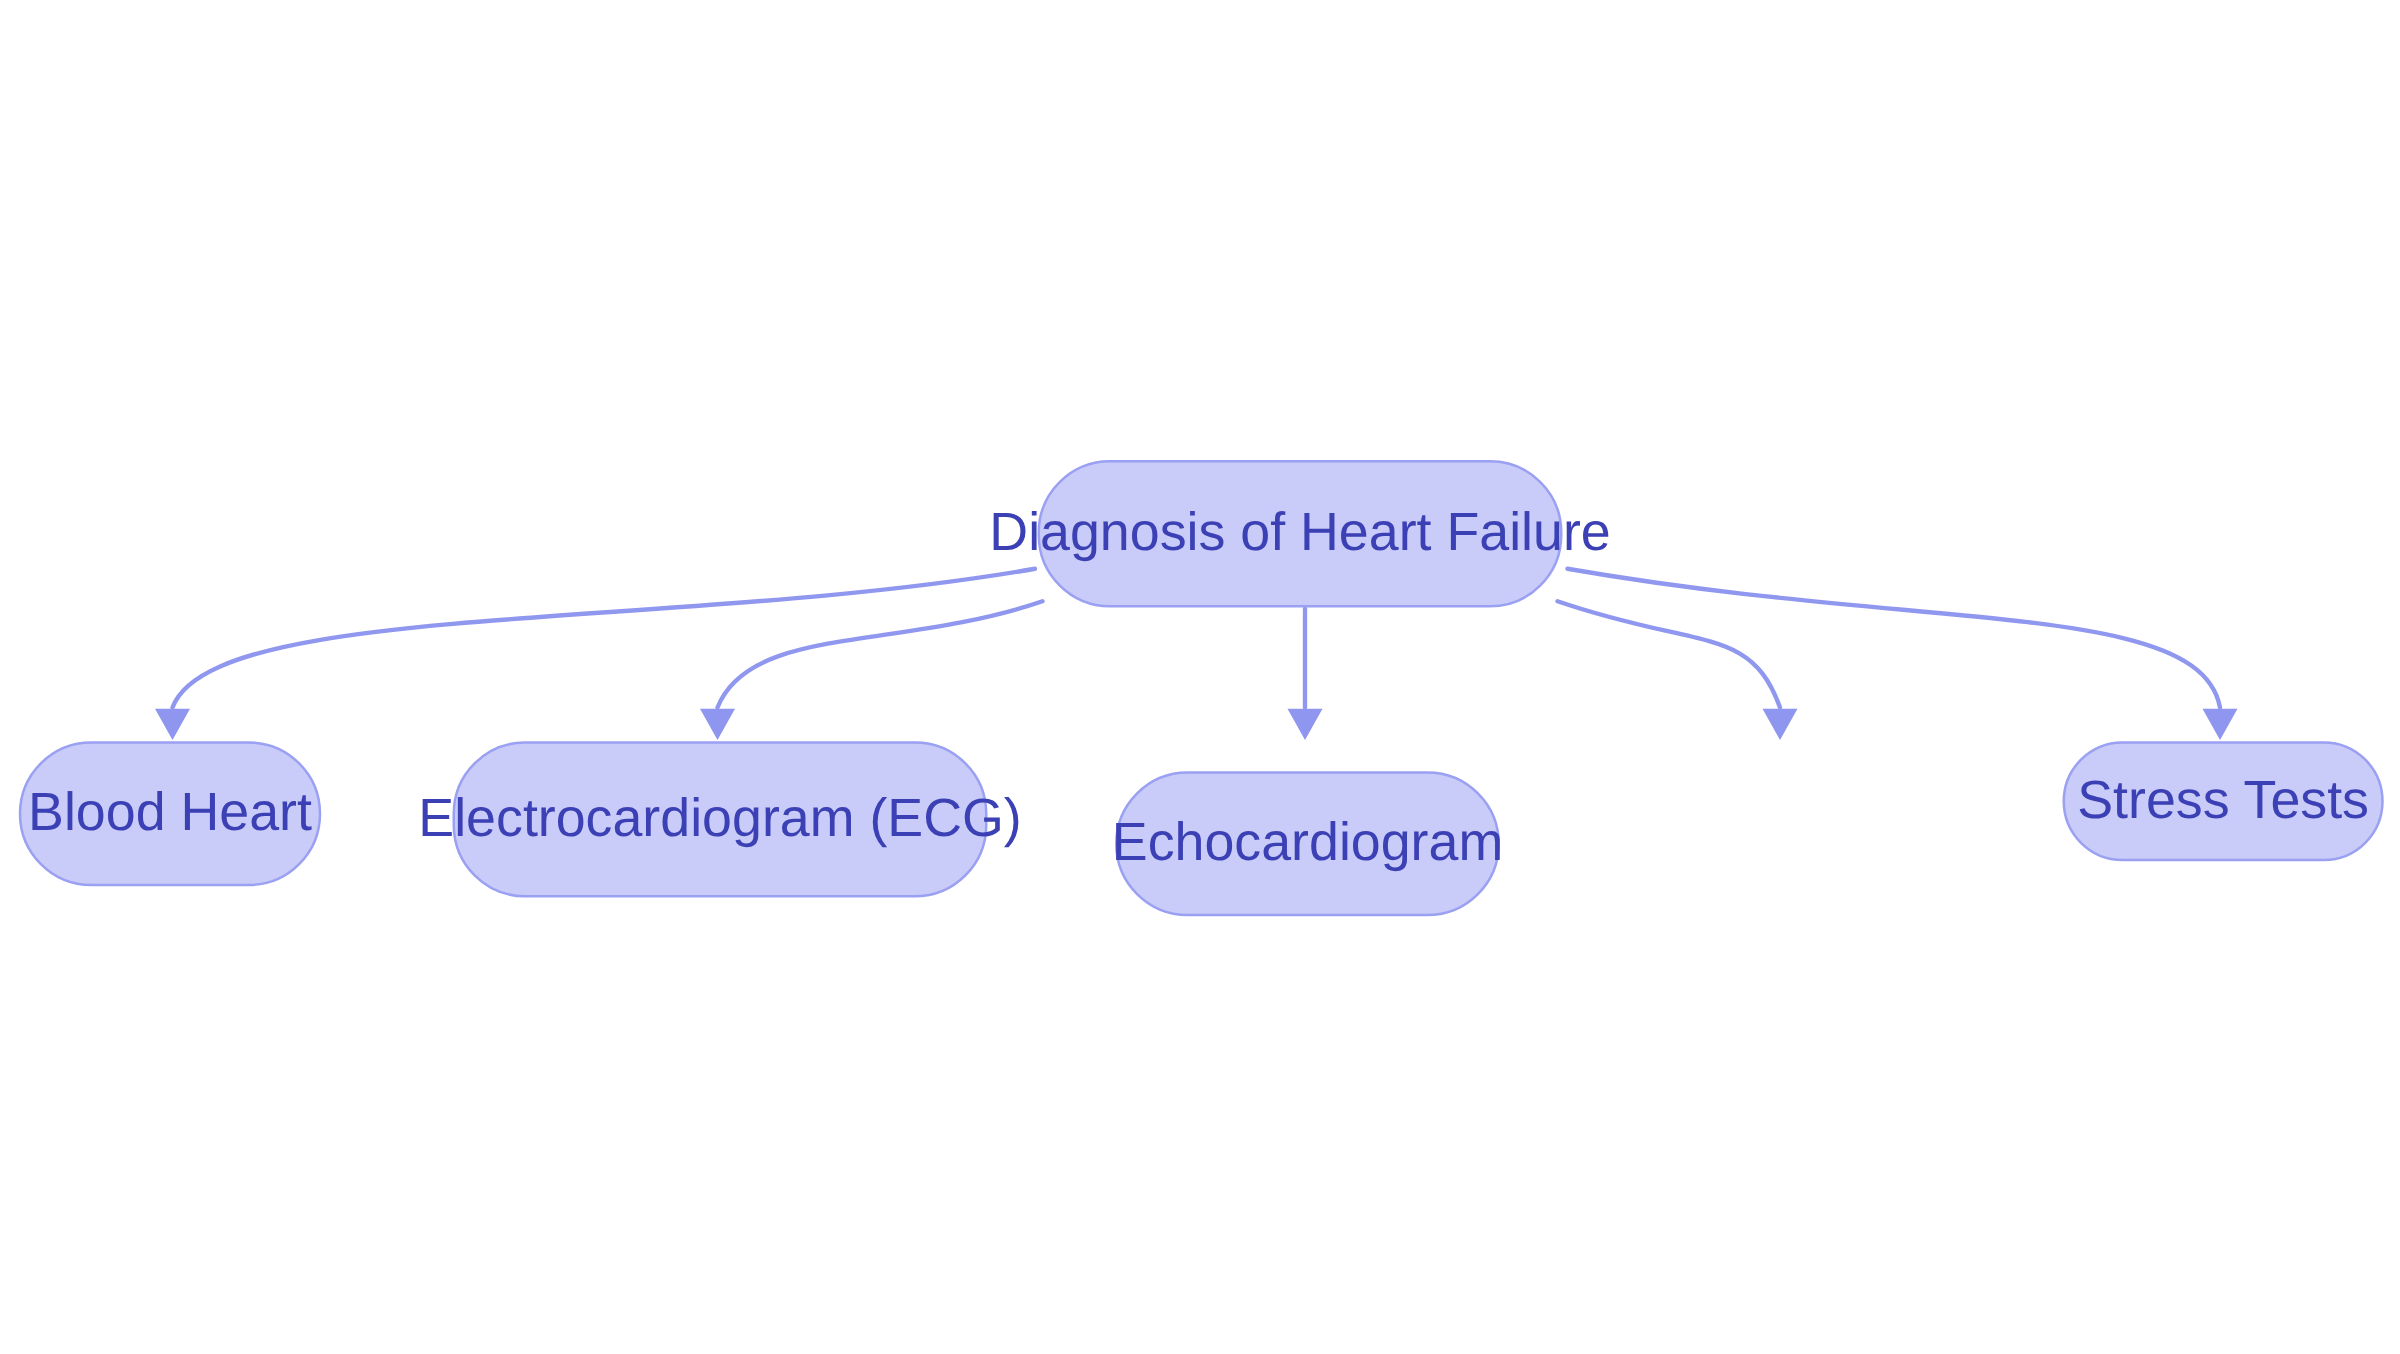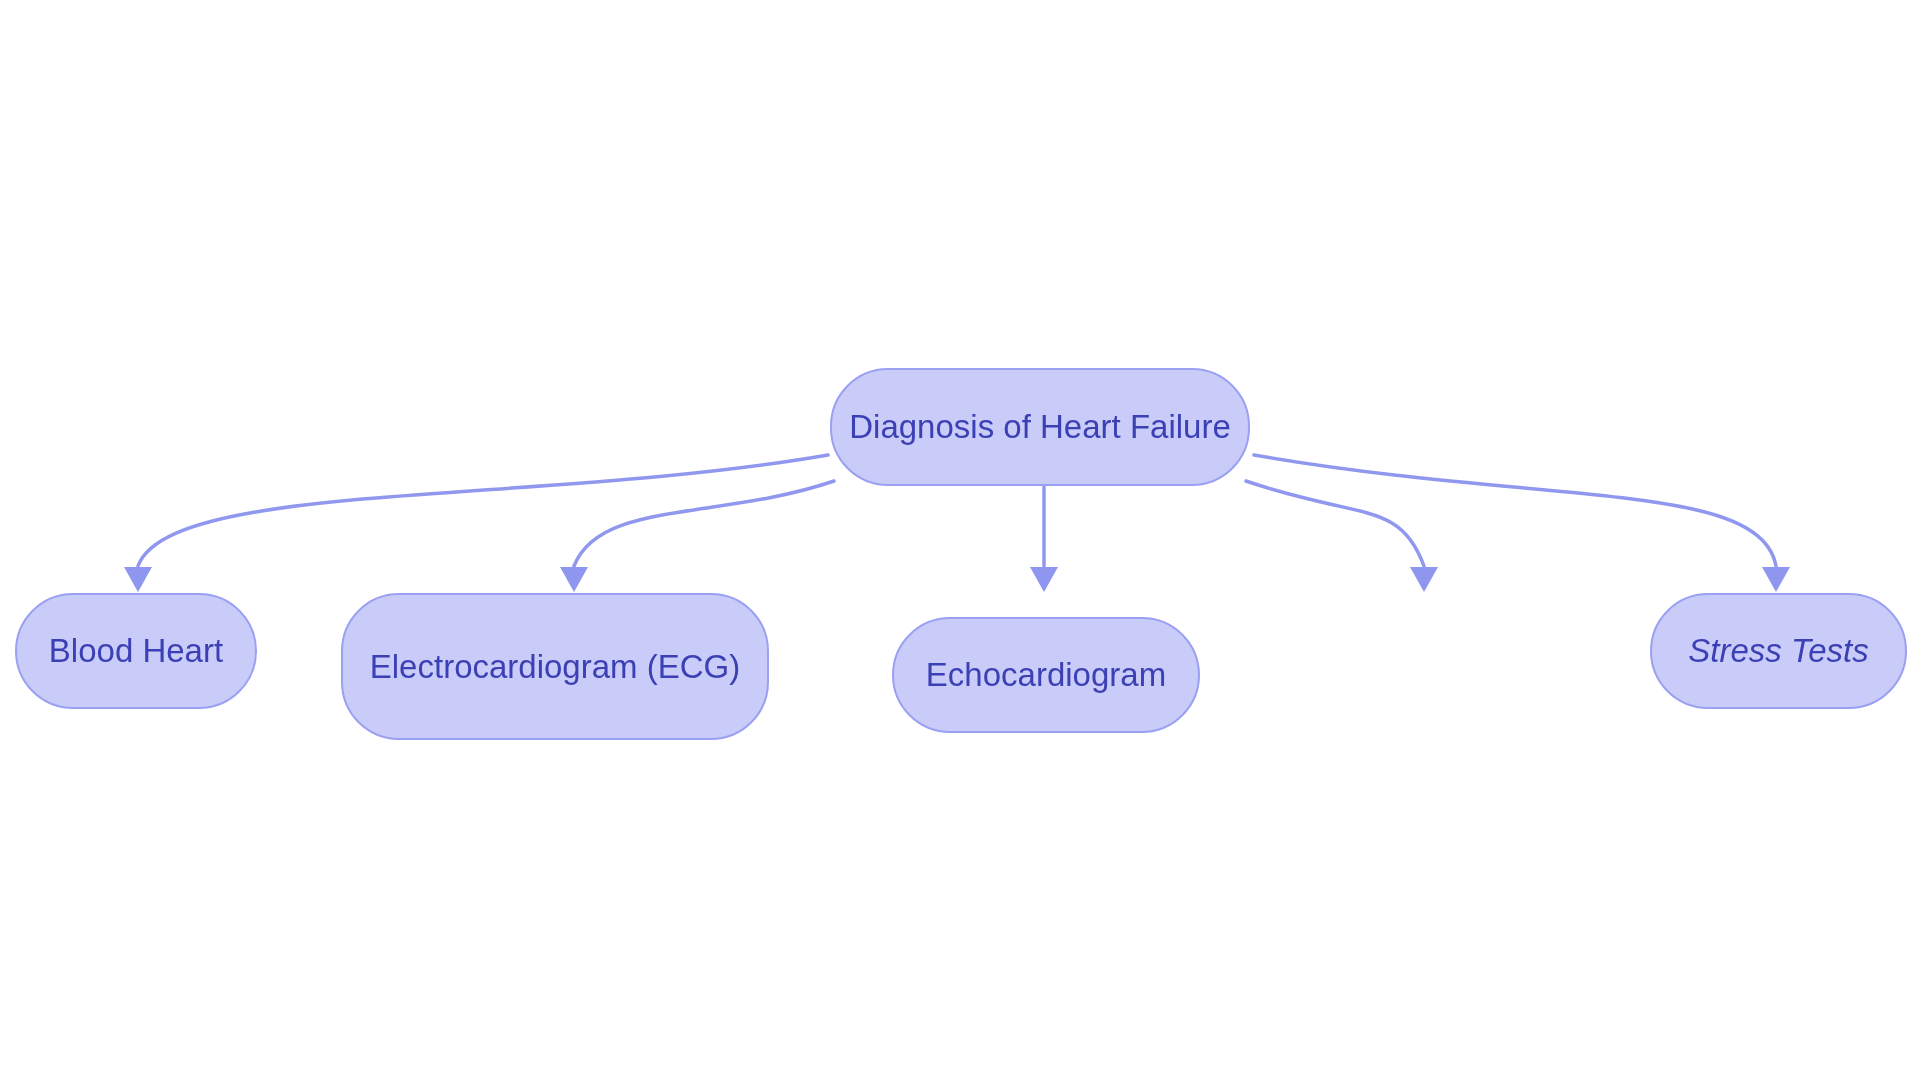--- a/index.html
+++ b/index.html
@@ -39,21 +39,21 @@
     background: #c9cbf8;
     border: 2px solid #9aa0f2;
     border-radius: 58px;
     display: flex;
     align-items: center;
     justify-content: center;
     text-align: center;
   }
   .node-label {
     color: #3c40b5;
-    font-size: 33px;
+    font-size: 43px;
     line-height: 1.2;
     white-space: nowrap;
   }
 </style>
 </head>
 <body>
 
 <div class="canvas">
 
   <svg class="edges-layer" viewBox="0 0 1920 1083" xmlns="http://www.w3.org/2000/svg">
@@ -71,26 +71,26 @@
   </svg>
 
   <div class="node" style="left:830px; top:368px; width:420px; height:118px;">
     <span class="node-label">Diagnosis of Heart Failure</span>
   </div>
 
   <div class="node" style="left:15px; top:593px; width:242px; height:116px;">
     <span class="node-label">Blood Heart</span>
   </div>
 
-  <div class="node" style="left:341px; top:593px; width:428px; height:147px;">
+  <div class="node" style="left:362px; top:593px; width:428px; height:125px;">
     <span class="node-label">Electrocardiogram (ECG)</span>
   </div>
 
   <div class="node" style="left:892px; top:593px; width:308px; height:116px;margin-top:24px;">
     <span class="node-label">Echocardiogram</span>
   </div>
 
 
-  <div class="node" style="left:1650px; top:593px; width:257px; height:116px;font-style:italic;">
+  <div class="node" style="left:1650px; top:593px; width:257px; height:96px;">
     <span class="node-label">Stress Tests</span>
   </div>
 
 </div>
 
 </body></html>

